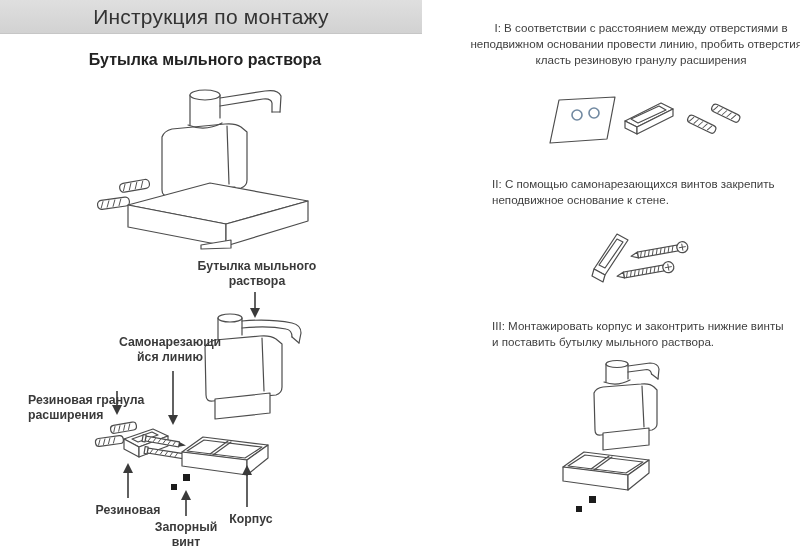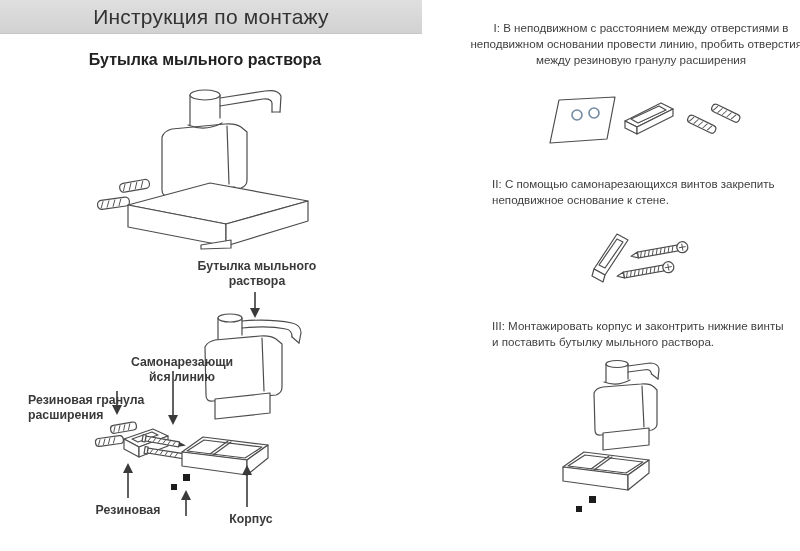--- a/index.html
+++ b/index.html
@@ -180,32 +180,36 @@
       <line class="arrow-line" x1="166" y1="261" x2="166" y2="245"></line>
       <polygon class="arrow-head" points="161,245 171,245 166,235"></polygon>
     </g>
     <g>
       <line class="arrow-line" x1="227" y1="252" x2="227" y2="220"></line>
       <polygon class="arrow-head" points="222,220 232,220 227,210"></polygon>
     </g>
   </svg>
 
   <div class="lbl center" style="left:187px; top:259px; width:140px;">Бутылка мыльного раствора</div>
-  <div class="lbl center" style="left:120px; top:335px; width:124px;margin-top:20px;">
+  <div class="lbl center" style="left:108px; top:335px; width:124px;">
     <div>Самонарезающи</div>
     <div>йся линию</div>
   </div>
   <div class="lbl" style="left:28px; top:359px; width:130px;margin-top:34px;">Резиновая гранула расширения</div>
   <div class="lbl center" style="left:92px; top:503px; width:72px;">Резиновая</div>
+  <div class="lbl center" style="left:146px; top:520px; width:80px;">
+    <div>Запорный</div>
+    <div>винт</div>
+  </div>
   <div class="lbl center" style="left:218px; top:512px; width:66px;">Корпус</div>
 
   <div class="step-text centered" style="left:465px; top:20px; width:352px;">
-    <div>I: В неподвижном с расстоянием между отверстиями в</div>
+    <div>I: В соответствии с расстоянием между отверстиями в</div>
     <div>неподвижном основании провести линию, пробить отверстия и</div>
-    <div>между резиновую гранулу расширения</div>
+    <div>класть резиновую гранулу расширения</div>
   </div>
 
   <svg style="left:530px; top:88px;" width="250" height="85" viewBox="0 0 250 85">
     <g>
       <path class="sf" d="M29,12 L85,9 L77,51 L20,55 Z"></path>
       <circle class="hole" cx="47" cy="27" r="5"></circle>
       <circle class="hole" cx="64" cy="25" r="5"></circle>
     </g>
     <g>
       <path class="sf" d="M95,33 L131,15 L143,21 L107,39 Z"></path>

